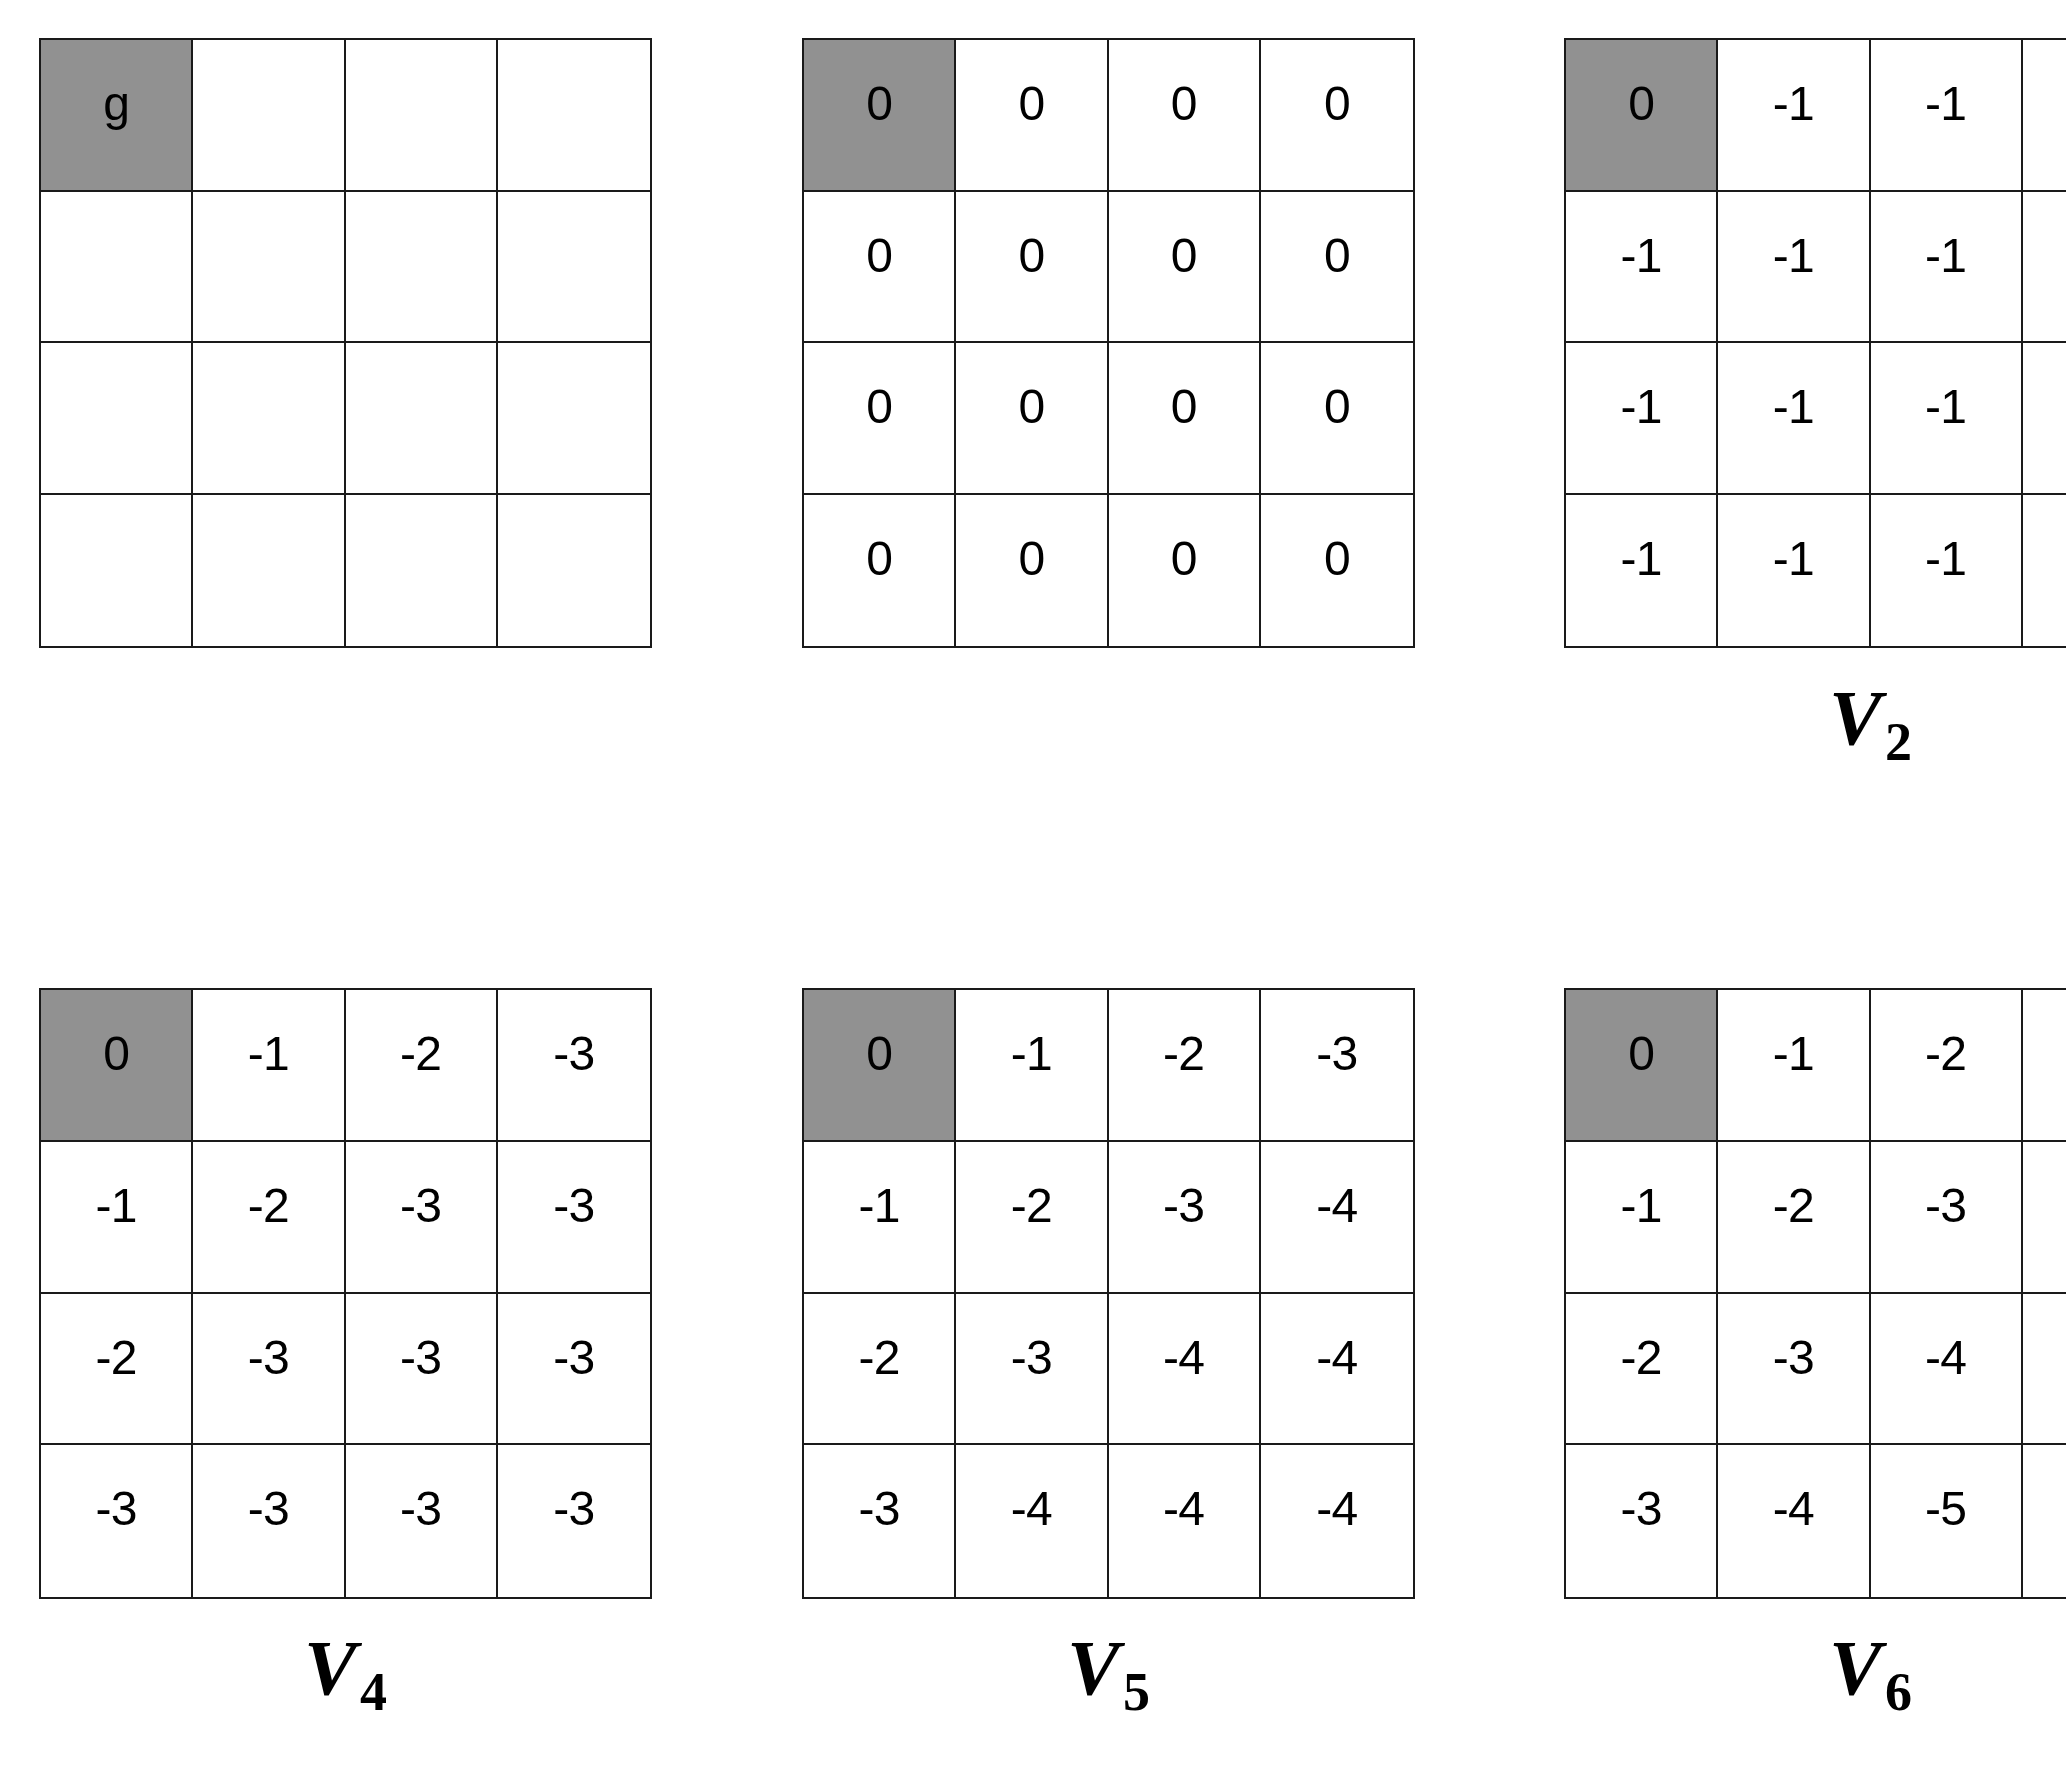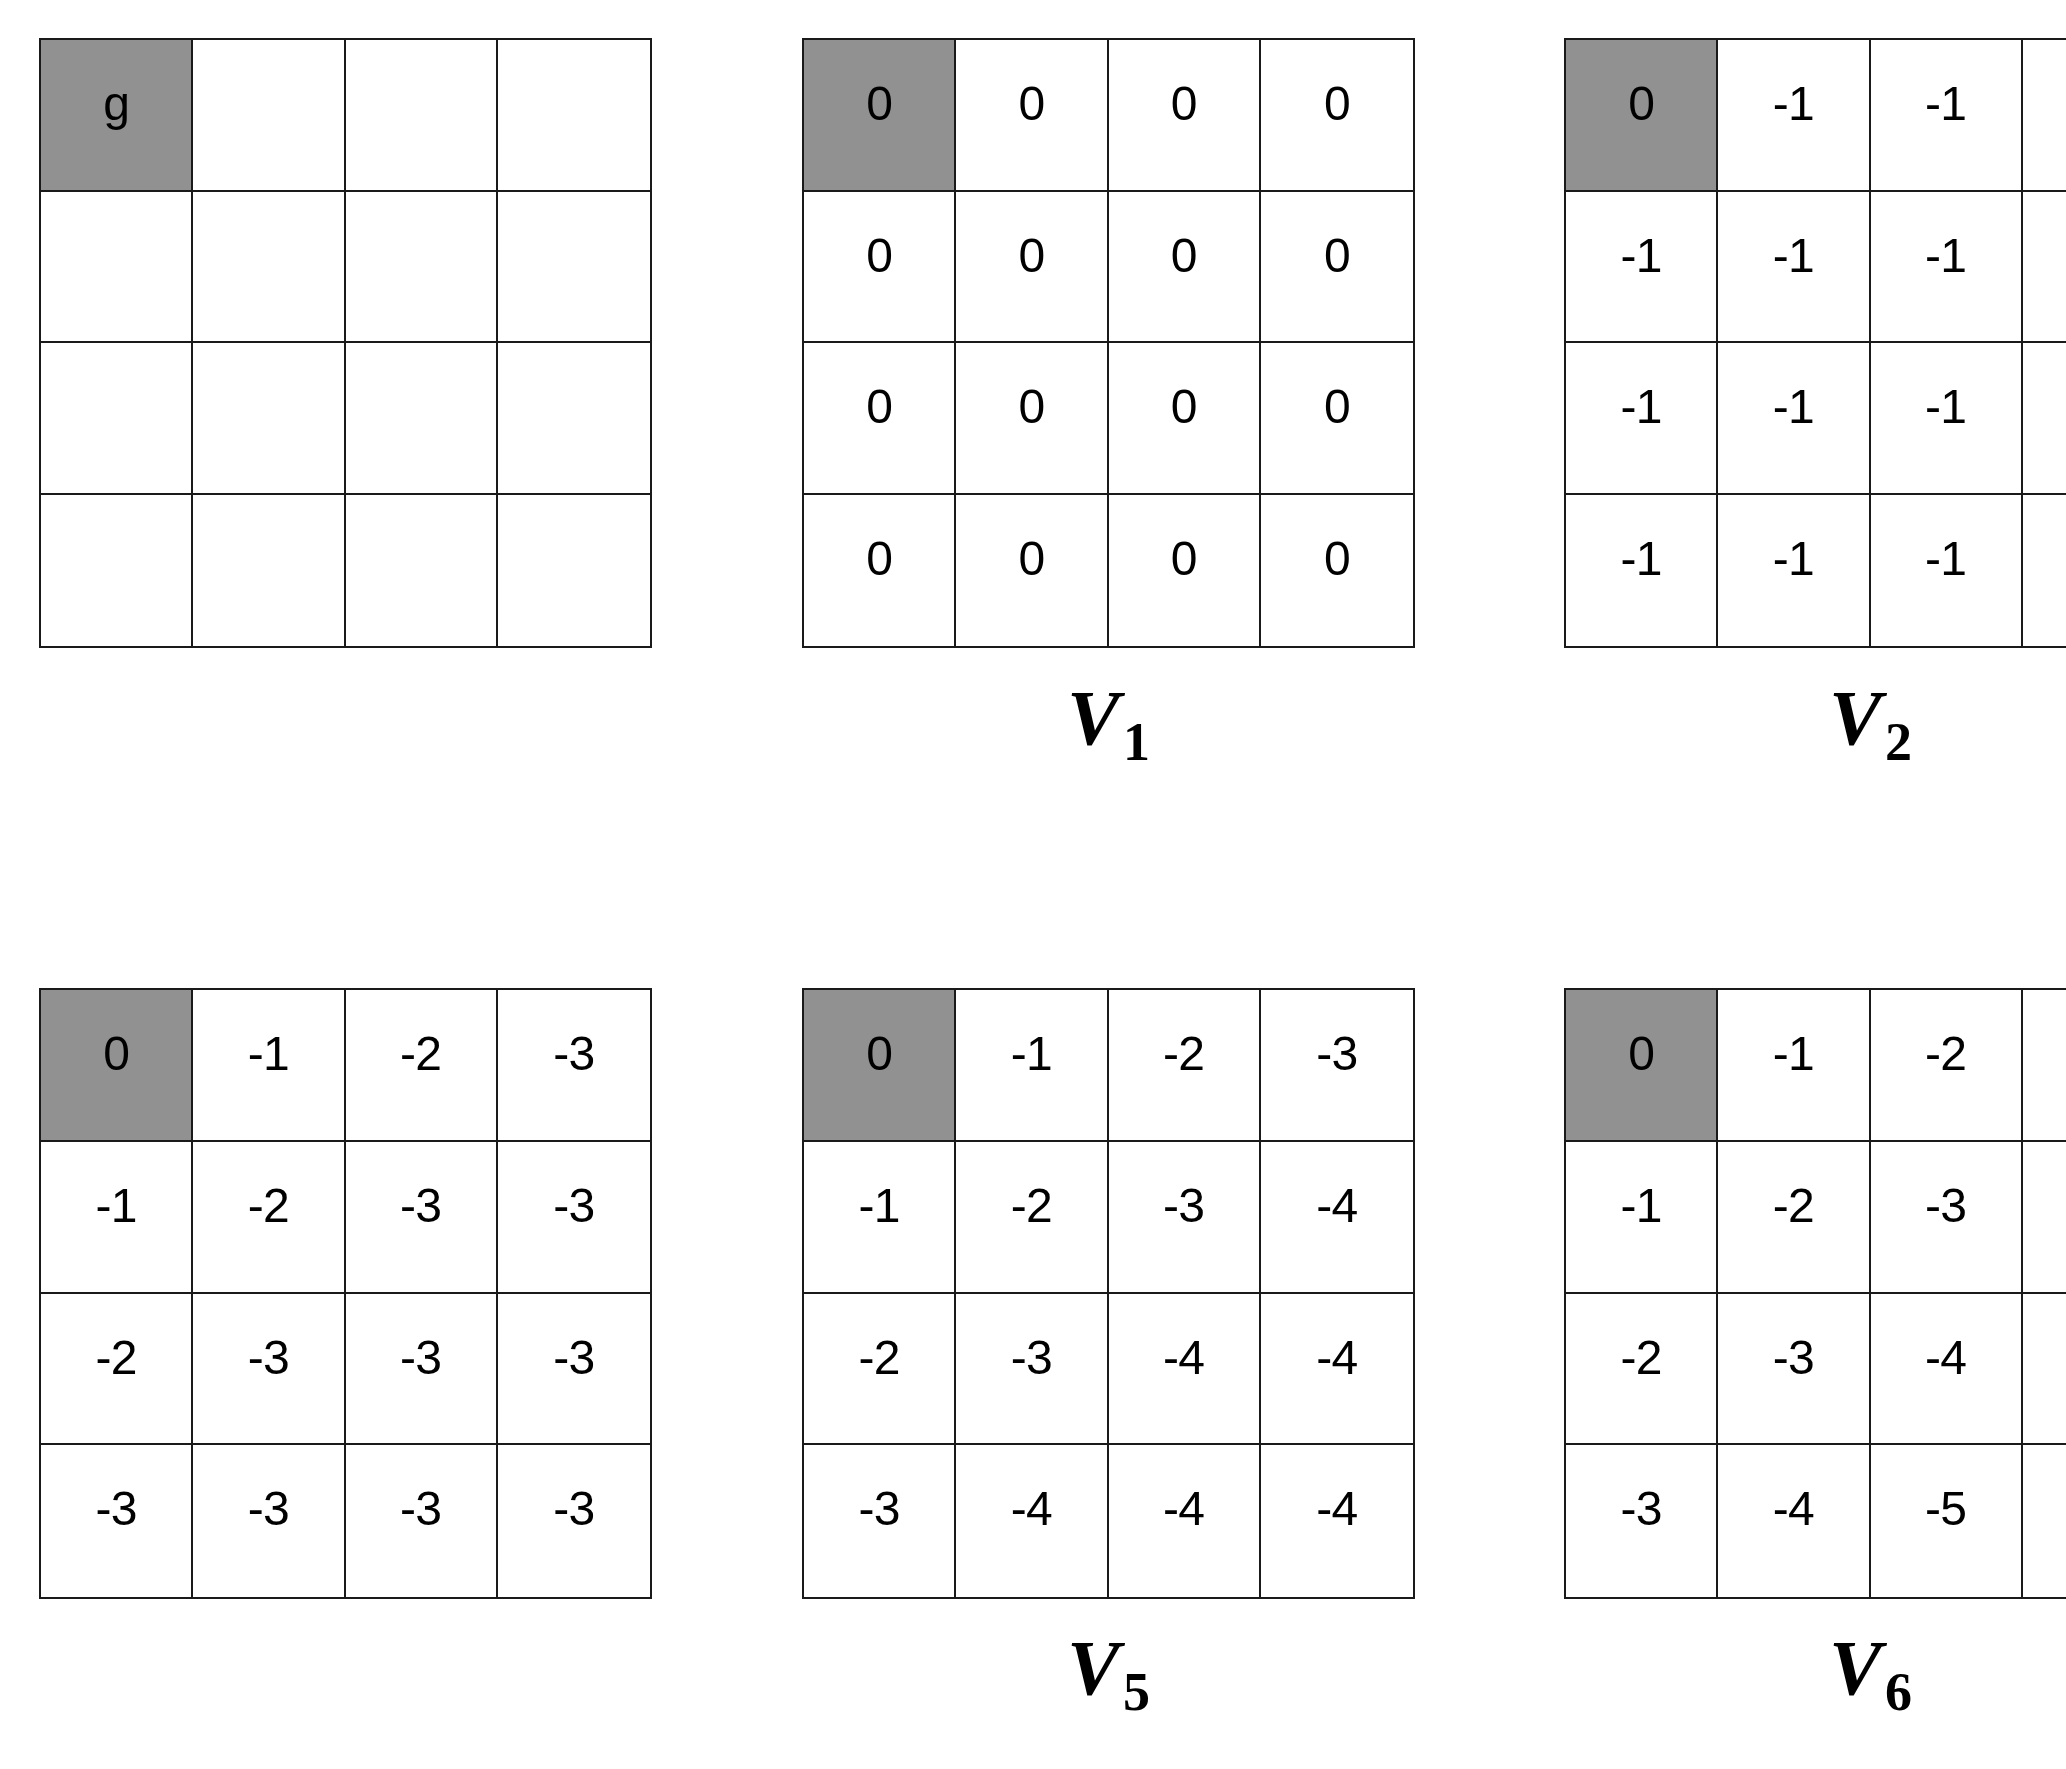--- a/index.html
+++ b/index.html
@@ -142,21 +142,20 @@
         <div class="cell r3" style="border-right-color: rgb(26, 26, 26); border-bottom-color: rgb(26, 26, 26);">
           <span class="val" style="color: rgb(0, 0, 0);">0</span>
         </div>
         <div class="cell r3" style="border-right-color: rgb(26, 26, 26); border-bottom-color: rgb(26, 26, 26);">
           <span class="val" style="color: rgb(0, 0, 0);">0</span>
         </div>
         <div class="cell c3 r3" style="border-right-color: rgb(26, 26, 26); border-bottom-color: rgb(26, 26, 26);">
           <span class="val" style="color: rgb(0, 0, 0);">0</span>
         </div>
       </div>
-      <div class="caption" style="top: 640px;"><span class="vlabel">V</span><span class="sub">1</span></div>
     </div>
     <div class="panel" style="left: 1564px; top: 38px; width: 613px;">
       <div class="grid" style="width: 613px; height: 610px; border-color: rgb(26, 26, 26);">
         <div class="cell shaded" style="background: rgb(145, 145, 145); border-right-color: rgb(26, 26, 26); border-bottom-color: rgb(26, 26, 26);">
           <span class="val" style="color: rgb(0, 0, 0);">0</span>
         </div>
         <div class="cell" style="border-right-color: rgb(26, 26, 26); border-bottom-color: rgb(26, 26, 26);">
           <span class="val" style="color: rgb(0, 0, 0);">-1</span>
         </div>
         <div class="cell" style="border-right-color: rgb(26, 26, 26); border-bottom-color: rgb(26, 26, 26);">
@@ -240,20 +239,21 @@
         <div class="cell r3" style="border-right-color: rgb(26, 26, 26); border-bottom-color: rgb(26, 26, 26);">
           <span class="val" style="color: rgb(0, 0, 0);">-3</span>
         </div>
         <div class="cell r3" style="border-right-color: rgb(26, 26, 26); border-bottom-color: rgb(26, 26, 26);">
           <span class="val" style="color: rgb(0, 0, 0);">-3</span>
         </div>
         <div class="cell c3 r3" style="border-right-color: rgb(26, 26, 26); border-bottom-color: rgb(26, 26, 26);">
           <span class="val" style="color: rgb(0, 0, 0);">-3</span>
         </div>
       </div>
+      <div class="caption" style="top: 640px;"><span class="vlabel">V</span><span class="sub">4</span></div>
     </div>
     <div class="panel" style="left: 802px; top: 988px; width: 613px;">
       <div class="grid" style="width: 613px; height: 611px; border-color: rgb(26, 26, 26);">
         <div class="cell shaded" style="background: rgb(145, 145, 145); border-right-color: rgb(26, 26, 26); border-bottom-color: rgb(26, 26, 26);">
           <span class="val" style="color: rgb(0, 0, 0);">0</span>
         </div>
         <div class="cell" style="border-right-color: rgb(26, 26, 26); border-bottom-color: rgb(26, 26, 26);">
           <span class="val" style="color: rgb(0, 0, 0);">-1</span>
         </div>
         <div class="cell" style="border-right-color: rgb(26, 26, 26); border-bottom-color: rgb(26, 26, 26);">

